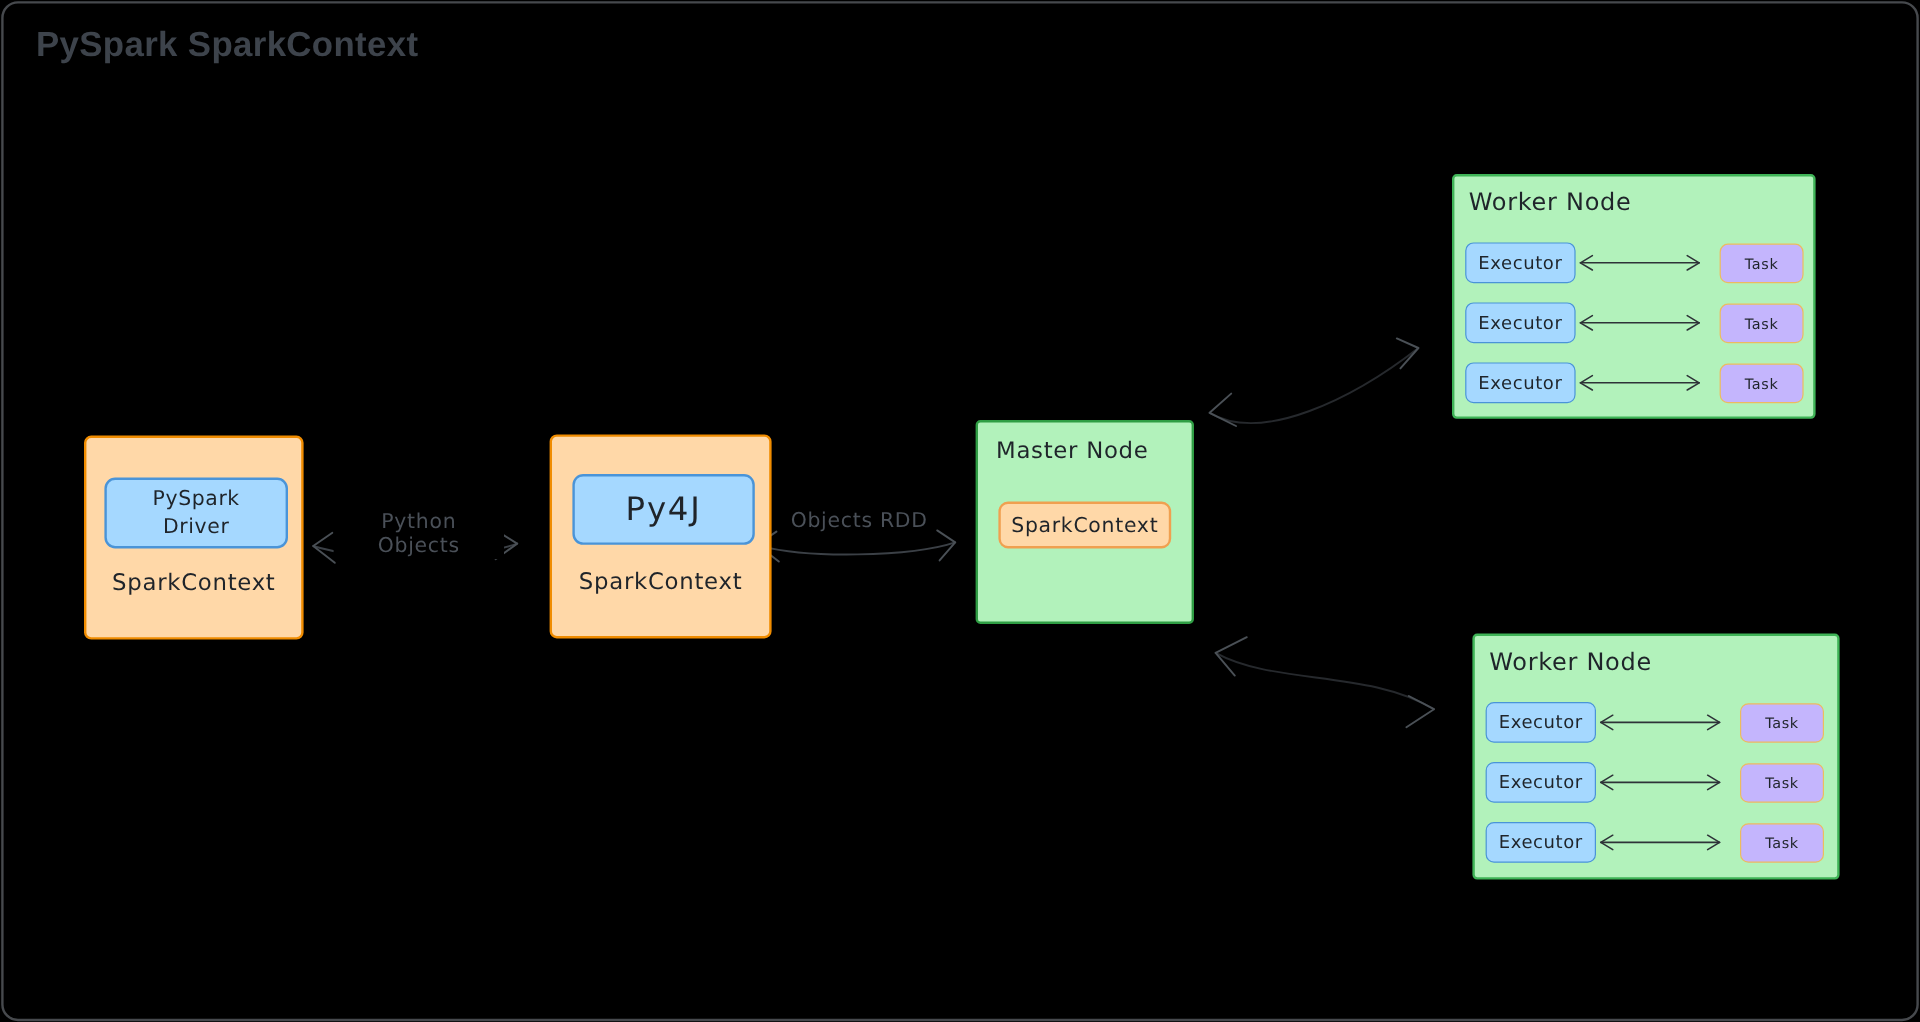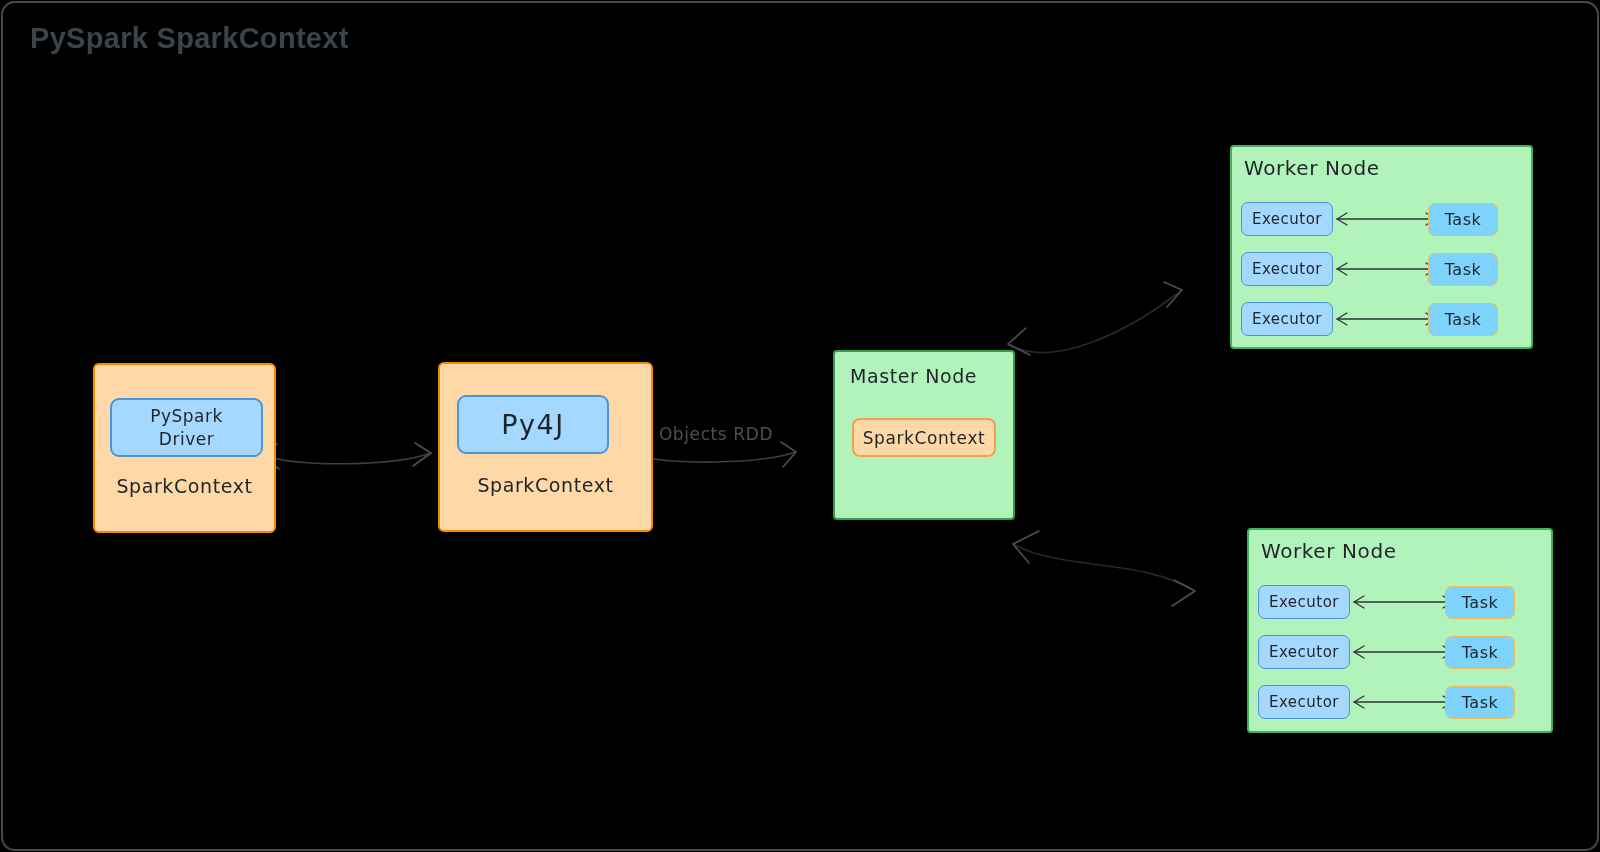--- a/index.html
+++ b/index.html
@@ -32,21 +32,20 @@
   
   .box { position: absolute; box-sizing: border-box; }
   .orange-box {
     background: #ffd8a8;
     border: 2.5px solid #f08c00;
     border-radius: 6px;
   }
   .green-box {
     background: #b2f2bb;
     border-radius: 4px;
-    margin-left: 20px;
   }
   .inner-blue {
     position: absolute;
     background: #a5d8ff;
     border: 2px solid #4a94d8;
     border-radius: 9px;
     display: flex;
     align-items: center;
     justify-content: center;
     color: #1f242a;
@@ -63,26 +62,26 @@
     color: #1f242a;
     letter-spacing: 0.6px;
   }
   .node-title {
     position: absolute;
     color: #1f242a;
     letter-spacing: 0.6px;
   }
 
   
-  #driver-box { left: 70px; top: 363px; width: 183px; height: 170px; margin-left: 23px; }
+  #driver-box { left: 70px; top: 363px; width: 183px; height: 170px; }
   #driver-inner { left: 15px; top: 33px; width: 153px; height: 59px; font-size: 17px; line-height: 1.35; }
   #driver-ctx { top: 110px; }
 
   
-  #py4j-box { left: 438px; top: 362px; width: 215px; height: 170px; }
+  #py4j-box { left: 458px; top: 362px; width: 185px; height: 170px; }
   #py4j-inner { left: 17px; top: 31px; width: 152px; height: 59px; font-size: 27px; letter-spacing: 1.5px; }
   #py4j-ctx { top: 110px; }
 
   
   #master-box { left: 813px; top: 350px; width: 182px; height: 170px; border: 2.5px solid #2f9e44; }
   #master-title { left: 15px; top: 13px; font-size: 19px; }
   #master-inner {
     position: absolute;
     left: 17px; top: 66px; width: 144px; height: 39px;
     background: #ffd8a8;
@@ -104,26 +103,26 @@
     left: 9px; width: 92px; height: 34px;
     background: #a5d8ff;
     border: 1.5px solid #4a94d8;
     border-radius: 7px;
     display: flex; align-items: center; justify-content: center;
     font-size: 15px; color: #1f242a; letter-spacing: 0.5px;
     box-sizing: border-box;
   }
   .task {
     position: absolute;
-    left: 196px; width: 70px; height: 33px;
-    background: #7dd3fc;
+    left: 221px; width: 70px; height: 33px;
+    background: #c4b5fd;
     border: 1.5px solid #edbb5f;
     border-radius: 7px;
     display: flex; align-items: center; justify-content: center;
-    font-size: 16px; color: #1f242a; letter-spacing: 0.5px;
+    font-size: 12px; color: #1f242a; letter-spacing: 0.5px;
     box-sizing: border-box;
   }
   .arr { position: absolute; left: 101px; width: 107px; height: 20px; }
   .exec.row1 { top: 55px; }  .task.row1 { top: 56px; }  .arr.row1 { top: 62px; }
   .exec.row2 { top: 105px; } .task.row2 { top: 106px; } .arr.row2 { top: 112px; }
   .exec.row3 { top: 155px; } .task.row3 { top: 156px; } .arr.row3 { top: 162px; }
   .arr path { stroke: #2e3338; stroke-width: 1.3; fill: none; stroke-linecap: round; stroke-linejoin: round; }
 
   
   .edges { position: absolute; left: 0; top: 0; pointer-events: none; }
@@ -173,20 +172,21 @@
       <path class="ehead" d="M1164 282 L1182 290 L1167 307"></path>
     </g>
 
     <g>
       <path class="eline dim" d="M1013 544 C 1062 571, 1140 558, 1195 591"></path>
       <path class="ehead" d="M1039 531 L1013 544 L1029 563"></path>
       <path class="ehead" d="M1174 580 L1195 591 L1172 606"></path>
     </g>
   </svg>
 
+  <div class="edge-label" id="lbl-python-objects">Python Objects</div>
   <div class="edge-label" id="lbl-python-rdd">Objects RDD</div>
 
   <div class="box orange-box" id="driver-box">
     <div class="inner-blue" id="driver-inner">
       <span>PySpark
 Driver</span>
     </div>
     <div class="ctx-label" id="driver-ctx">SparkContext</div>
   </div>
 

